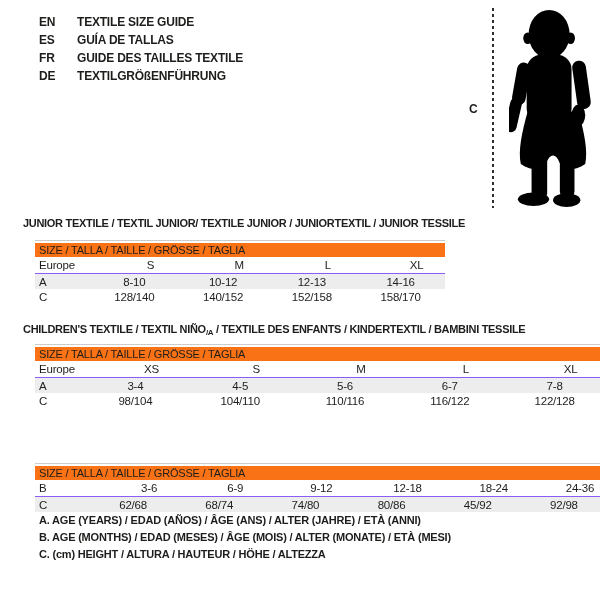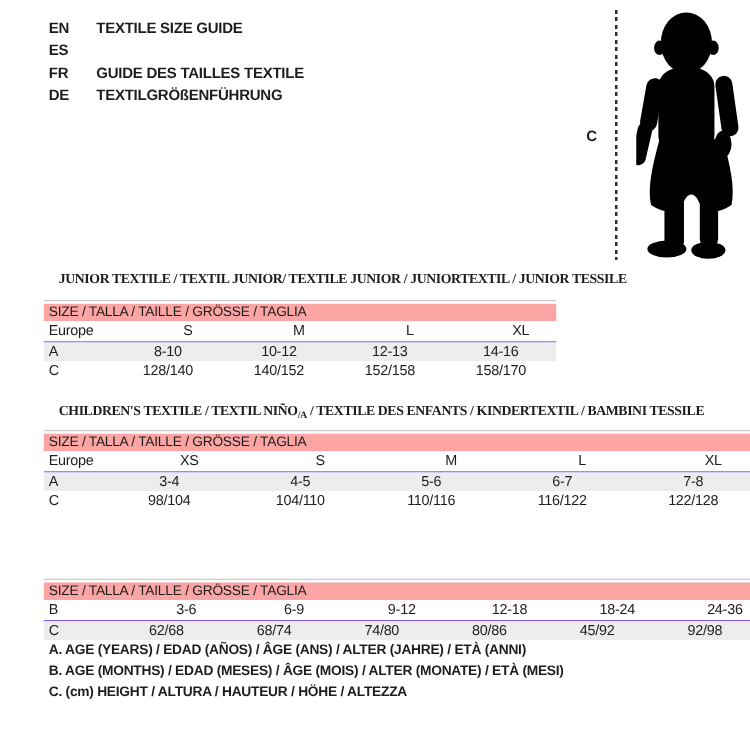--- a/index.html
+++ b/index.html
@@ -12,27 +12,27 @@
   .lang-row { display: flex; font-weight: bold; font-size: 12px; line-height: 18px; letter-spacing: -0.2px; }
   .lang-code { width: 38px; }
 
   
   .dash-line { position: absolute; left: 475px; top: 8px; width: 2px; height: 200px;
     background: repeating-linear-gradient(to bottom, #2e2e2e 0 3px, transparent 3px 6px); }
   .c-label { position: absolute; left: 452px; top: 102px; font-weight: bold; font-size: 12px; }
   .baby { position: absolute; left: 492px; top: 8px; }
 
   
-  .section-title { position: absolute; left: 30px; font-weight: bold; font-size: 11px;
-    letter-spacing: -0.3px; white-space: nowrap; line-height: 14px; font-family: Liberation Serif, serif; }
+  .section-title { position: absolute; left: 6px; font-weight: bold; font-size: 11px;
+    letter-spacing: -0.3px; white-space: nowrap; line-height: 14px; }
   .section-title .sub { font-size: 8px; vertical-align: -2px; }
 
   
   .tbl { position: absolute; left: 18px; border-top: 1px solid #cccccc; padding-top: 2px; }
-  .tbl-bar { background: #fca5a5; height: 14px; font-size: 11px; line-height: 14px;
+  .tbl-bar { background: #f97316; height: 14px; font-size: 11px; line-height: 14px;
     padding-left: 4px; letter-spacing: -0.2px; }
   .grid-row { display: grid; align-items: center; font-size: 11.5px; letter-spacing: -0.2px; }
   .t1 .grid-row { grid-template-columns: 55px repeat(4, 1fr); }
   .t2 .grid-row { grid-template-columns: 48px repeat(5, 1fr); }
   .t3 .grid-row { grid-template-columns: 55px repeat(6, 1fr); }
   .cell { text-align: center; }
   .cell.lbl { text-align: left; padding-left: 4px; }
   .row-first { height: 17px; border-bottom: 1px solid #8b5cf6; background: #fff; gap: 32px; }
   .row-alt { height: 15px; background: #ededed; }
   .row-plain { height: 15px; background: #fff; }
@@ -52,20 +52,21 @@
 
 <div class="page">
 
   <div class="lang-list">
     <div class="lang-row">
       <span class="lang-code">EN</span>
       <span>TEXTILE SIZE GUIDE</span>
     </div>
     <div class="lang-row">
       <span class="lang-code">ES</span>
+      <span>GUÍA DE TALLAS</span>
     </div>
     <div class="lang-row">
       <span class="lang-code">FR</span>
       <span>GUIDE DES TAILLES TEXTILE</span>
     </div>
     <div class="lang-row">
       <span class="lang-code">DE</span>
       <span>TEXTILGRÖßENFÜHRUNG</span>
     </div>
   </div>

